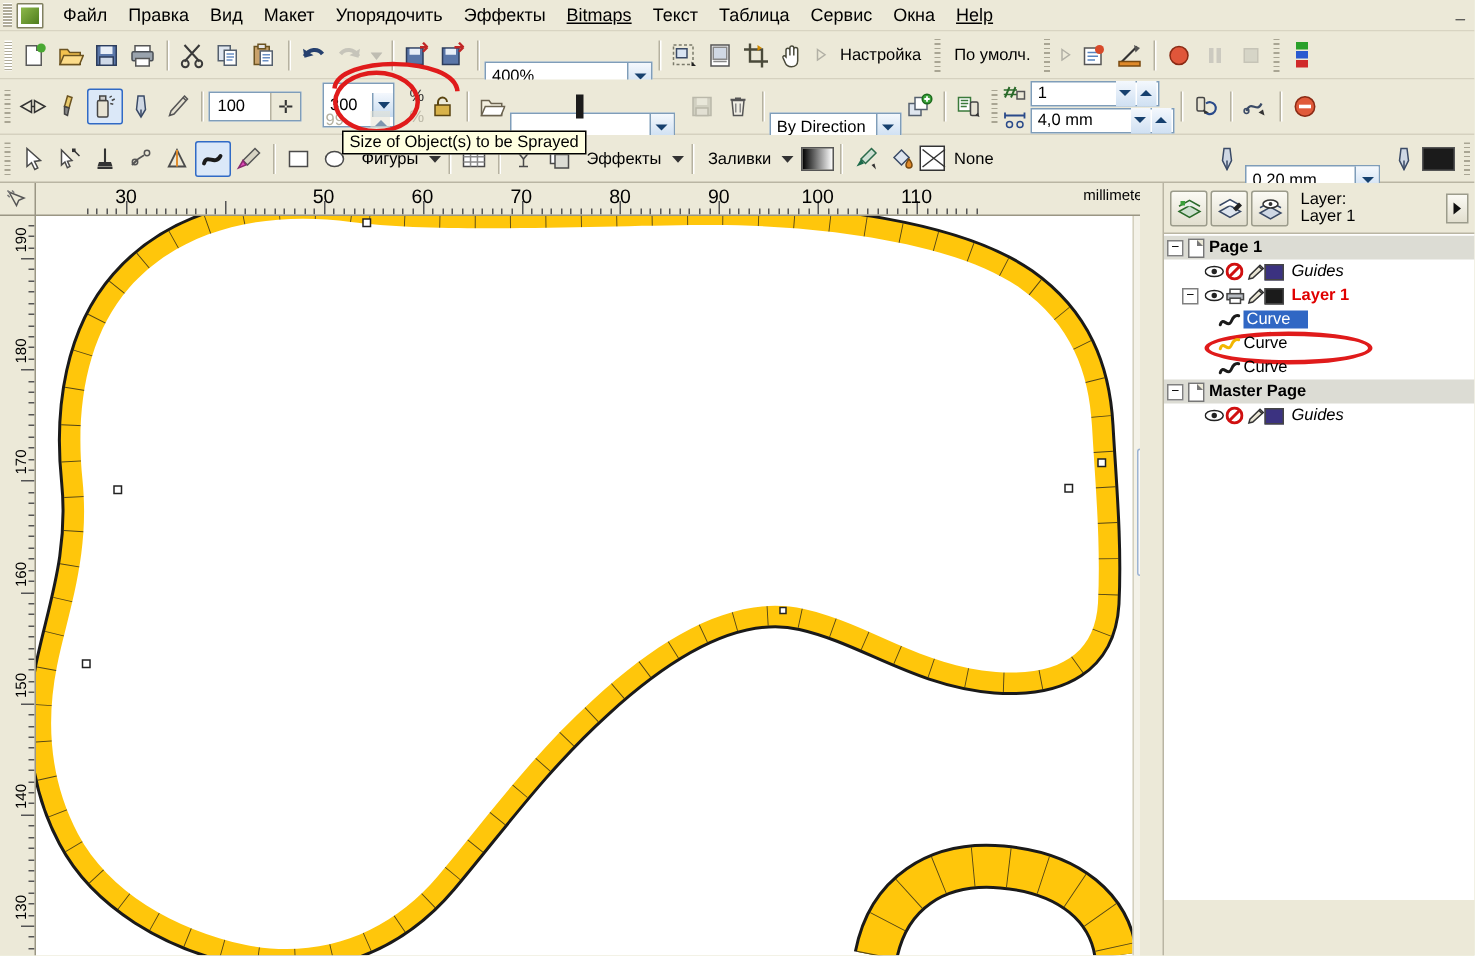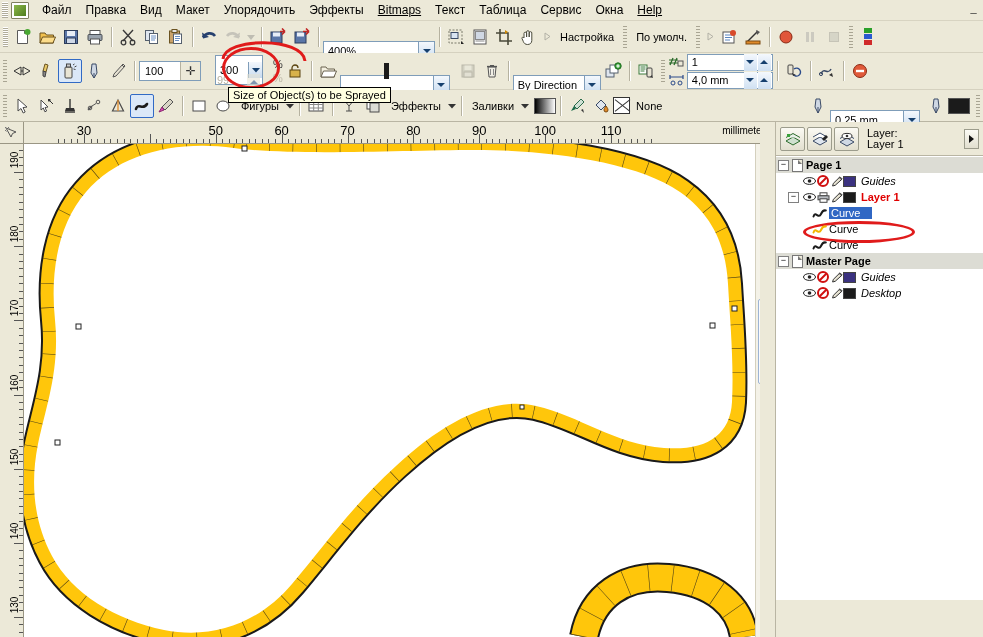--- a/index.html
+++ b/index.html
@@ -511,21 +511,21 @@
         </div>
       </div>
       <div class="srow">
         <div class="ic">
           <svg width="15" height="13" viewBox="0 0 15 13">
               <path d="M1 3h13M1 1v4M14 1v4" stroke="#2a4a8a" stroke-width="1.2"></path>
               <circle cx="4" cy="9" r="2" fill="none" stroke="#2a4a8a"></circle>
               <circle cx="11" cy="9" r="2" fill="none" stroke="#2a4a8a"></circle>
             </svg>
         </div>
-        <div class="numbox" style="width:86px">
+        <div class="numbox" style="width:96px">
           <div class="val">4,0 mm</div>
           <div class="spin2">
               <div class="b d"></div>
               <div class="b u"></div>
             </div>
         </div>
       </div>
     </div>
 
     <div class="sep"></div>
@@ -670,21 +670,21 @@
 
     <div style="flex:1"></div>
 
     <div class="tbtn">
       <svg width="16" height="18" viewBox="0 0 16 18">
           <path d="M6 2h4l1 8-3 6-3-6z" fill="#cfd8e4" stroke="#3a4a66"></path>
           <path d="M8 10v6" stroke="#3a4a66"></path>
         </svg>
     </div>
     <div class="combo" style="width:90px">
-      <div class="val">0,25 mm</div>
+      <div class="val">0,20 mm</div>
       <div class="arrow"></div>
     </div>
     <div style="width:4px;flex:none"></div>
     <div class="tbtn">
       <svg width="16" height="18" viewBox="0 0 16 18">
           <path d="M6 2h4l1 8-3 6-3-6z" fill="#cfd8e4" stroke="#3a4a66"></path>
           <path d="M8 10v6" stroke="#3a4a66"></path>
         </svg>
     </div>
     <div class="swatch-black"></div>
@@ -1064,43 +1064,20 @@
           </div>
           <div class="pen">
             <svg width="12" height="11" viewBox="0 0 12 11">
               <path d="M9 .8l2.2 2.2-7 6.3-2.6.7.7-2.6z" fill="#e8e4d4" stroke="#333"></path>
               <path d="M8.3 1.6l2.1 2.1" stroke="#333"></path>
             </svg>
           </div>
           <div class="csw" style="background: rgb(59, 50, 128);"></div>
           <span class="tlbl ital">Guides</span>
         </div>
-        <div class="trow">
-          <div class="ind" style="width: 24px;"></div>
-          <div class="eye">
-            <svg width="13" height="10" viewBox="0 0 13 10">
-              <ellipse cx="6.5" cy="5" rx="6" ry="3.4" fill="#fff" stroke="#222"></ellipse>
-              <circle cx="6.5" cy="5" r="1.8" fill="#222"></circle>
-            </svg>
-          </div>
-          <div class="prn">
-            <svg width="12" height="12" viewBox="0 0 12 12">
-              <circle cx="6" cy="6" r="5" fill="none" stroke="#d01010" stroke-width="2"></circle>
-              <path d="M2.5 9.5l7-7" stroke="#d01010" stroke-width="2"></path>
-            </svg>
-          </div>
-          <div class="pen">
-            <svg width="12" height="11" viewBox="0 0 12 11">
-              <path d="M9 .8l2.2 2.2-7 6.3-2.6.7.7-2.6z" fill="#e8e4d4" stroke="#333"></path>
-              <path d="M8.3 1.6l2.1 2.1" stroke="#333"></path>
-            </svg>
-          </div>
-          <div class="csw" style="background: rgb(27, 27, 27);"></div>
-          <span class="tlbl ital">Desktop</span>
-        </div>
       </div>
   </div>
 
   <div class="ellipse-ann" style="left:222px;top:47px;width:58px;height:42px"></div>
 
   <svg style="position:absolute;left:219px;top:33px;width:90px;height:28px;pointer-events:none">
     <path d="M4 26 C 6 4, 84 4, 86 28" fill="none" stroke="#e01b1b" stroke-width="3"></path>
   </svg>
 
   <div class="tooltip" style="left:228px;top:87px">Size of Object(s) to be Sprayed</div>

